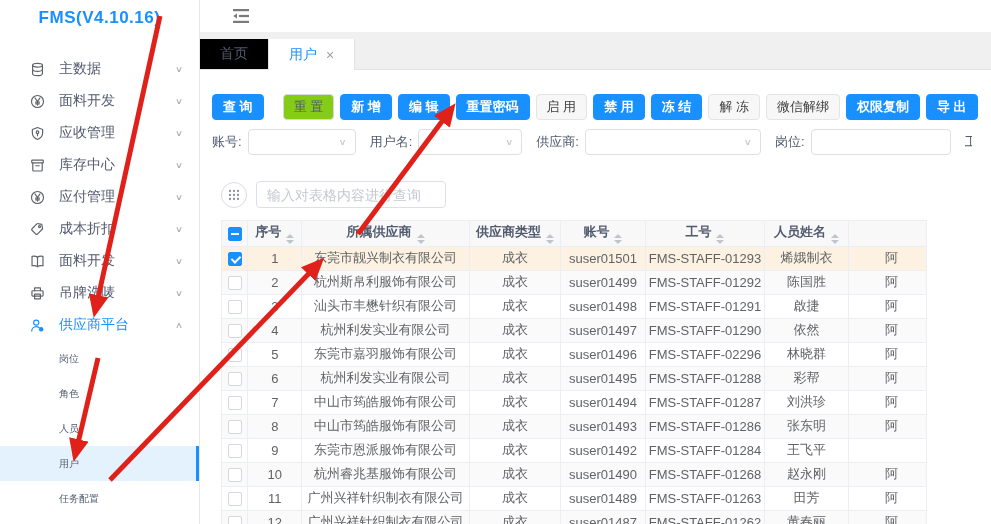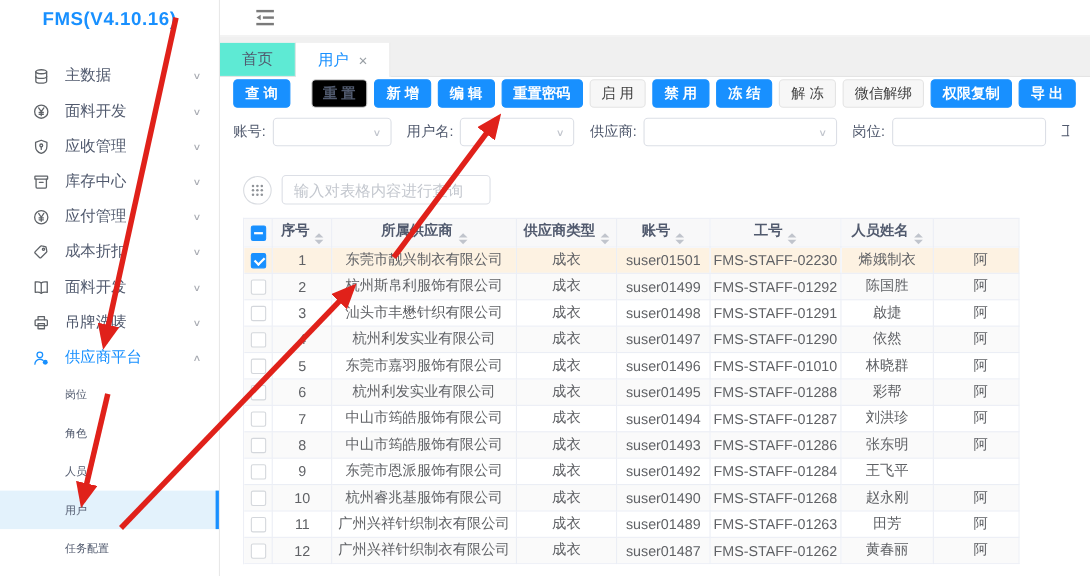--- a/index.html
+++ b/index.html
@@ -22,30 +22,30 @@
   .sub-item { height:35px; display:flex; align-items:center; padding-left:59px;
               font-size:10px; color:#515a6e; cursor:pointer; }
   .sub-item.selected { background:#e3f2fc; border-right:3px solid #1890ff; }
 
   
   .main { flex:1; min-width:0; display:flex; flex-direction:column; }
   .topbar { height:33px; flex:none; border-bottom:1px solid #f0f0f0; display:flex; align-items:center; padding-left:31px; }
   .fold-btn { width:20px; height:20px; display:flex; align-items:center; justify-content:center; cursor:pointer; background:none; border:none; }
   .tabbar { height:37px; flex:none; background:#f0f0f0; display:flex; align-items:flex-end; border-bottom:1px solid #e4e4e4; }
   .tab { height:30px; display:flex; align-items:center; padding:0 20px; font-size:14px;
-         color:#515a6e; background:#5eead4; border-right:1px solid #e4e4e4; cursor:pointer; white-space:nowrap; }
+         color:#515a6e; background:#000000; border-right:1px solid #e4e4e4; cursor:pointer; white-space:nowrap; }
   .tab.active { background:#fff; color:#1890ff; height:31px; margin-bottom:-1px; }
   .tab .close { margin-left:9px; color:#9aa0a6; font-size:14px; line-height:1; }
 
-  .btnrow { flex:none; padding:2px 0 0 12px; display:flex; align-items:center; }
+  .btnrow { flex:none; padding:24px 0 0 12px; display:flex; align-items:center; }
   .btn { height:26px; line-height:24px; padding:0 10px; border-radius:4px; font-size:13px;
          margin-right:6px; border:1px solid transparent; cursor:pointer; white-space:nowrap;
          font-family:inherit; }
   .btn.primary { background:#1890ff; border-color:#1890ff; color:#fff; font-weight:bold; }
-  .btn.default { background:#000000; border-color:#d9d9d9; color:#515a6e; font-weight:bold; margin-left:13px; }
+  .btn.default { background:#84cc16; border-color:#d9d9d9; color:#515a6e; font-weight:normal; margin-left:13px; }
   .btn.disabled { background:#f7f7f7; border-color:#e4e4e4; color:#404040; cursor:not-allowed; }
 
   .filterrow { flex:none; padding:9px 0 0 12px; display:flex; align-items:center; font-size:13px; color:#515a6e; }
   .filter { display:flex; align-items:center; margin-right:14px; }
   .filter .flabel { margin-right:6px; white-space:nowrap; }
   .fcontrol { height:26px; border:1px solid #dcdfe6; border-radius:4px; background:#fff;
               display:flex; align-items:center; justify-content:flex-end; padding-right:8px; }
   .fcontrol .caret { color:#c0c4cc; font-size:11px; transform:scaleY(.8); }
   .partial-label { white-space:nowrap; overflow:hidden; width:7px; flex:none; }
 
@@ -335,21 +335,21 @@
               </tr>
             </thead>
           <tbody id="tbody">
               <tr class="selected">
                 <td>
              <span class="cb checked"></span></td>
                 <td>1</td>
                 <td>东莞市靓兴制衣有限公司</td>
                 <td>成衣</td>
                 <td>suser01501</td>
-                <td>FMS-STAFF-02230</td>
+                <td>FMS-STAFF-01293</td>
                 <td>烯娥制衣</td>
                 <td class="extra">阿</td>
               </tr>
               <tr class="">
                 <td>
              <span class="cb "></span></td>
                 <td>2</td>
                 <td>杭州斯帛利服饰有限公司</td>
                 <td>成衣</td>
                 <td>suser01499</td>
@@ -379,21 +379,21 @@
                 <td>依然</td>
                 <td class="extra">阿</td>
               </tr>
               <tr class="">
                 <td>
              <span class="cb "></span></td>
                 <td>5</td>
                 <td>东莞市嘉羽服饰有限公司</td>
                 <td>成衣</td>
                 <td>suser01496</td>
-                <td>FMS-STAFF-01010</td>
+                <td>FMS-STAFF-02296</td>
                 <td>林晓群</td>
                 <td class="extra">阿</td>
               </tr>
               <tr class="">
                 <td>
              <span class="cb "></span></td>
                 <td>6</td>
                 <td>杭州利发实业有限公司</td>
                 <td>成衣</td>
                 <td>suser01495</td>

